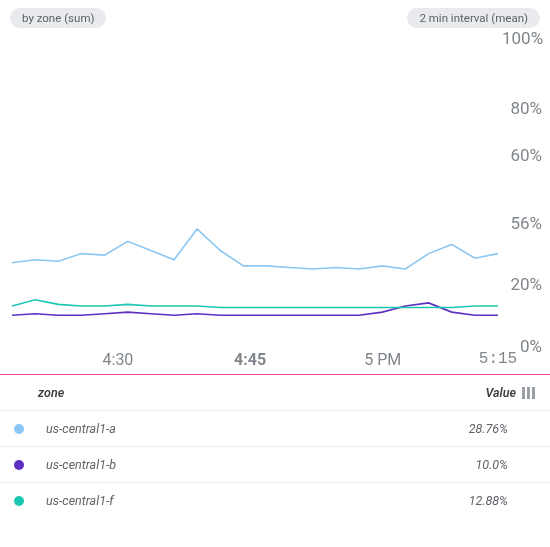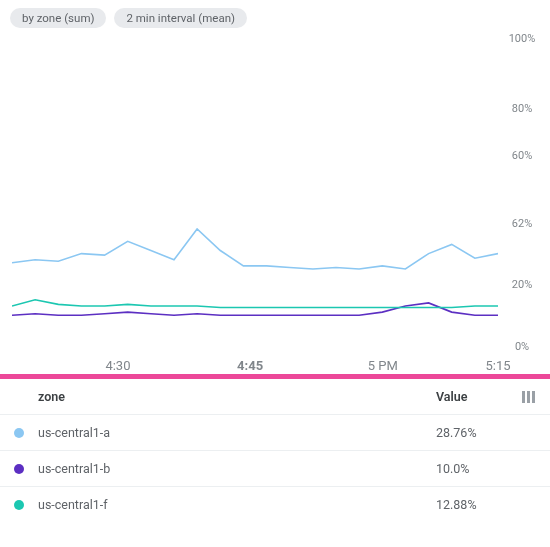--- a/index.html
+++ b/index.html
@@ -9,20 +9,21 @@
       width: 550px;
       height: 547px;
       overflow: hidden;
       color: #202124;
       font-size: 12px;
     }
     .pills {
       display: flex;
       gap: 8px;
       padding: 8px 10px 6px 10px;
+      justify-content: space-between;
     }
     .pill {
       background: #e8eaed;
       color: #5f6368;
       border-radius: 12px;
       padding: 3px 12px;
       font-size: 11.5px;
     }
     .chart-wrap {
       position: relative;
@@ -33,59 +34,60 @@
       position: relative;
       width: 100%;
       height: 100%;
     }
     .plot svg { position: absolute; top: 0; left: 0; width: 100%; height: 100%; }
     .ytick {
       position: absolute;
       right: -44px;
       transform: translateY(-50%);
       color: #80868b;
-      font-size: 11px;
-      text-align: center;
+      font-size: 17px;
+      text-align: right;
       width: 40px;
     }
     .xaxis {
       position: absolute;
       left: 12px;
       right: 52px;
       bottom: 6px;
       height: 18px;
     }
     .xtick {
       position: absolute;
       top: 0;
       transform: translateX(-50%);
       color: #80868b;
-      font-size: 13px;
-      margin-top: 8px;
+      font-size: 16px;
     }
     .legend {
-      border-top: 5px solid #ec4899;
+      border-top: 1px solid #ec4899;
+      font-style: italic;
     }
     .legend-header, .legend-row {
       display: grid;
       grid-template-columns: 28px 1fr 80px 26px;
       align-items: center;
       padding: 10px 8px 10px 10px;
     }
     .legend-header {
       font-weight: 600;
       color: #3c4043;
       font-size: 12.5px;
     }
     .legend-row {
       border-top: 1px solid #eceff1;
       color: #5f6368;
       font-size: 12.5px;
+      gap: 8px;
     }
-    .legend-row .val, .legend-header .val { }
+    .legend-row .val, .legend-header .val { text-align: right; }
     .swatch {
       width: 10px; height: 10px; border-radius: 50%;
       margin-left: 4px;
     }
     .cols-icon {
       width: 14px; height: 12px;
       display: inline-block;
       background:
         linear-gradient(#9aa0a6,#9aa0a6) 0 0/3px 100% no-repeat,
         linear-gradient(#9aa0a6,#9aa0a6) 5px 0/3px 100% no-repeat,
@@ -98,35 +100,35 @@
 
 <div class="pills">
   <span class="pill">by zone (sum)</span>
   <span class="pill">2 min interval (mean)</span>
 </div>
 
 <div class="chart-wrap">
   <div class="plot" id="plot">
       <div class="ytick" style="top: 308px;">0%</div>
       <div class="ytick" style="top: 246.4px;">20%</div>
-      <div class="ytick" style="top: 184.8px;">62%</div>
+      <div class="ytick" style="top: 184.8px;">56%</div>
       <div class="ytick" style="top: 117px;">60%</div>
       <div class="ytick" style="top: 60px; margin-top: 10px;">80%</div>
       <div class="ytick" style="top: 0px;">100%</div>
       <svg viewBox="0 0 486 308" preserveAspectRatio="none">
         <path d="M0.0 224.8 L23.1 221.8 L46.3 223.3 L69.4 215.6 L92.6 217.1 L115.7 203.3 L138.9 212.5 L162.0 221.8 L185.1 191.0 L208.3 212.5 L231.4 227.9 L254.6 227.9 L277.7 229.5 L300.9 231.0 L324.0 229.5 L347.1 231.0 L370.3 227.9 L393.4 231.0 L416.6 215.6 L439.7 206.4 L462.9 220.2 L486.0 215.6" fill="none" stroke="#8bc7f2" stroke-width="1.6"></path>
         <path d="M0.0 277.2 L23.1 275.7 L46.3 277.2 L69.4 277.2 L92.6 275.7 L115.7 274.1 L138.9 275.7 L162.0 277.2 L185.1 275.7 L208.3 277.2 L231.4 277.2 L254.6 277.2 L277.7 277.2 L300.9 277.2 L324.0 277.2 L347.1 277.2 L370.3 274.1 L393.4 268.0 L416.6 264.9 L439.7 274.1 L462.9 277.2 L486.0 277.2" fill="none" stroke="#5c2fc2" stroke-width="1.6"></path>
         <path d="M0.0 268.0 L23.1 261.8 L46.3 266.4 L69.4 268.0 L92.6 268.0 L115.7 266.4 L138.9 268.0 L162.0 268.0 L185.1 268.0 L208.3 269.5 L231.4 269.5 L254.6 269.5 L277.7 269.5 L300.9 269.5 L324.0 269.5 L347.1 269.5 L370.3 269.5 L393.4 269.5 L416.6 269.5 L439.7 269.5 L462.9 268.0 L486.0 268.0" fill="none" stroke="#1cc7b1" stroke-width="1.6"></path>
       </svg>
     </div>
   <div class="xaxis" id="xaxis">
       <div class="xtick" style="left: 21.8%;">4:30</div>
       <div class="xtick" style="left: 49%; font-weight: bold;">4:45</div>
       <div class="xtick" style="left: 76.3%;">5 PM</div>
-      <div class="xtick" style="left: 100%;">5:15</div>
+      <div class="xtick" style="left: 100%; font-family: Liberation Mono, monospace;">5:15</div>
     </div>
 </div>
 
 <div class="legend">
   <div class="legend-header">
     <span></span>
     <span>zone</span>
     <span class="val">Value</span>
     <span class="cols-icon"></span>
   </div>

